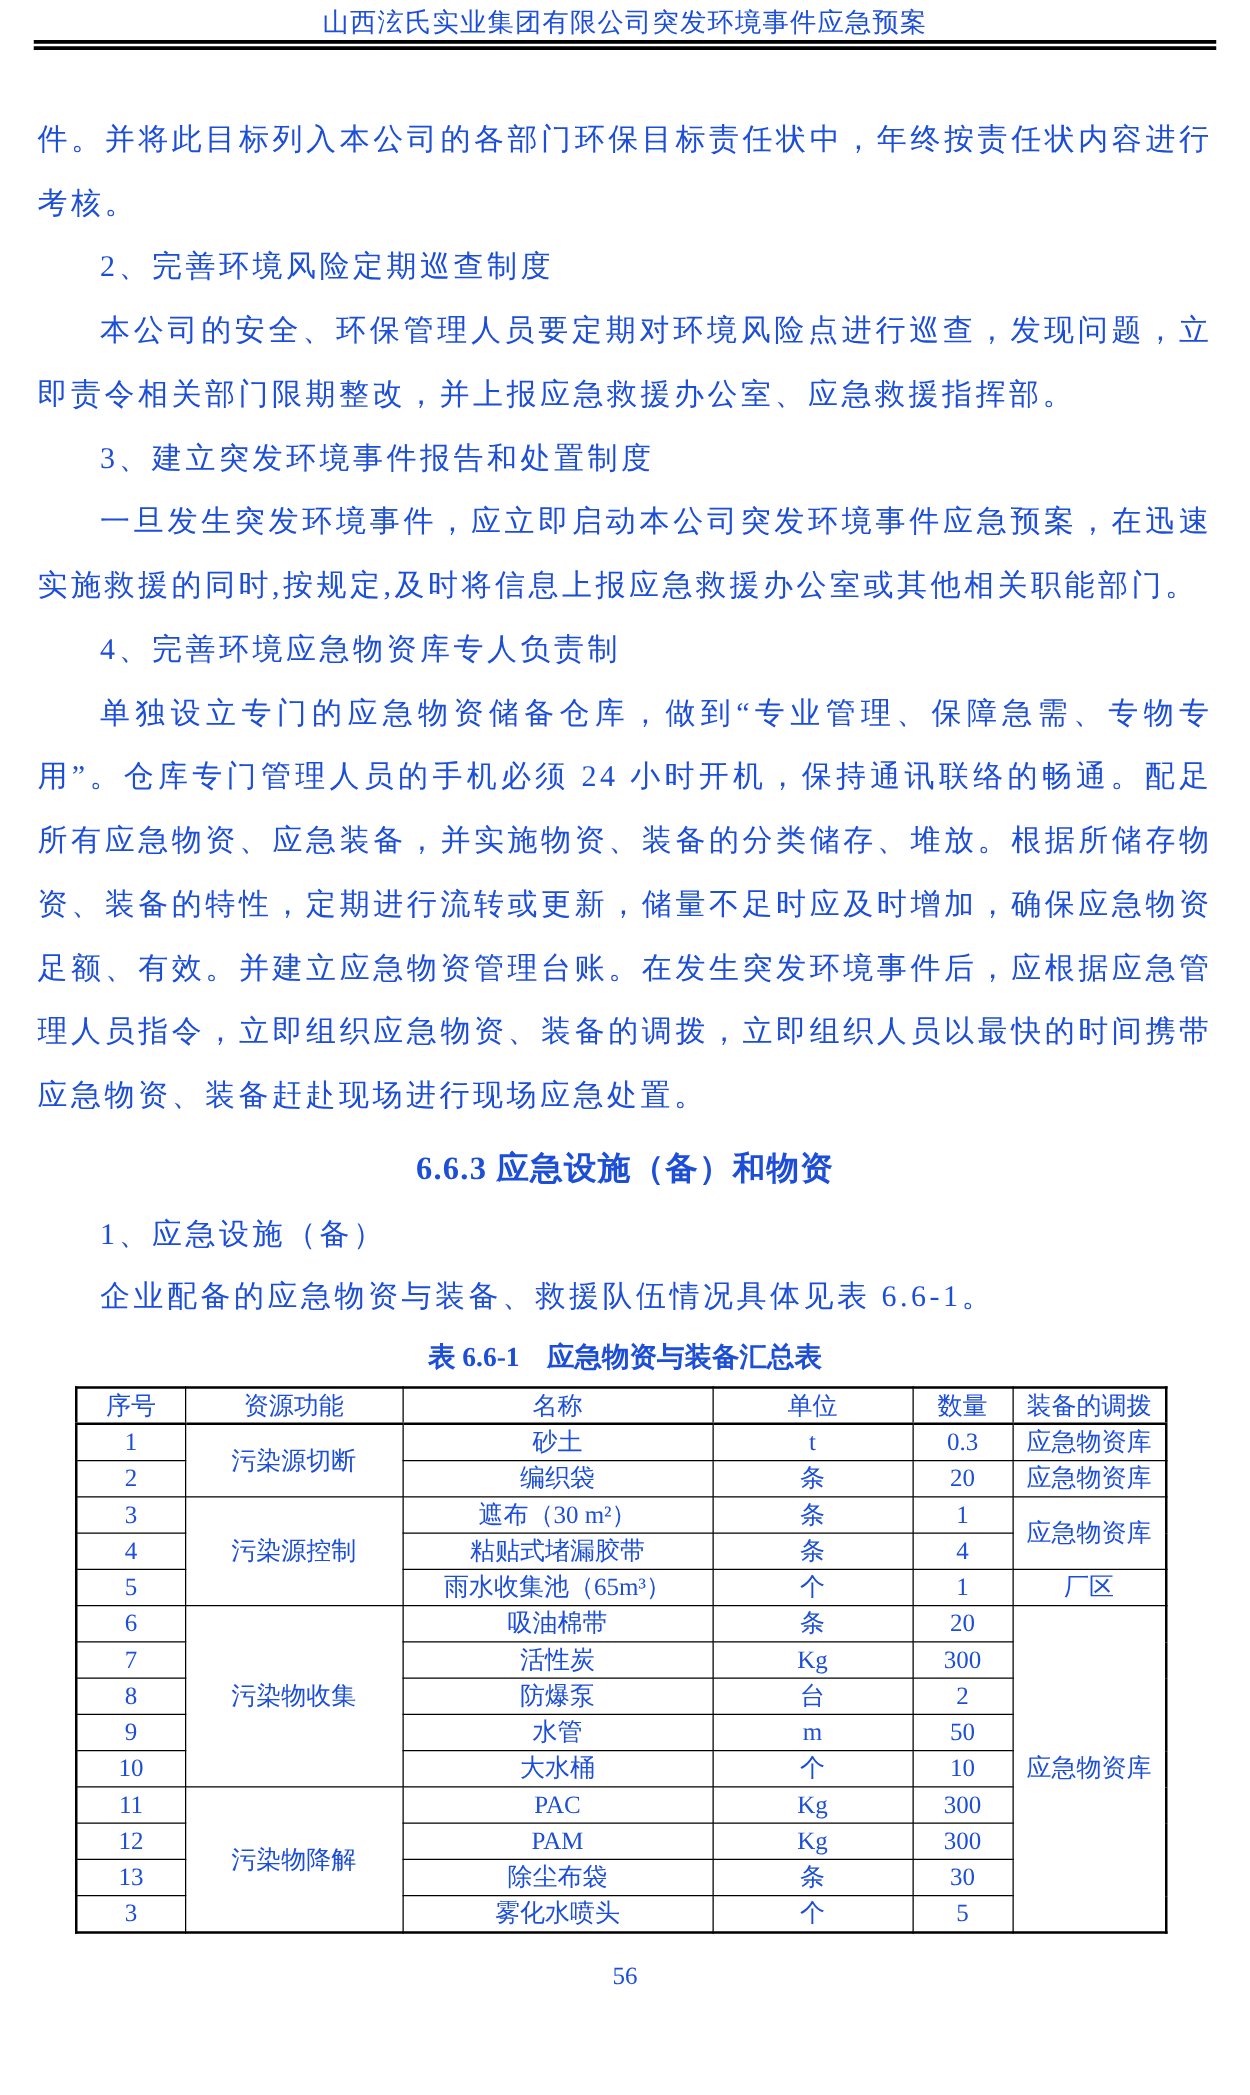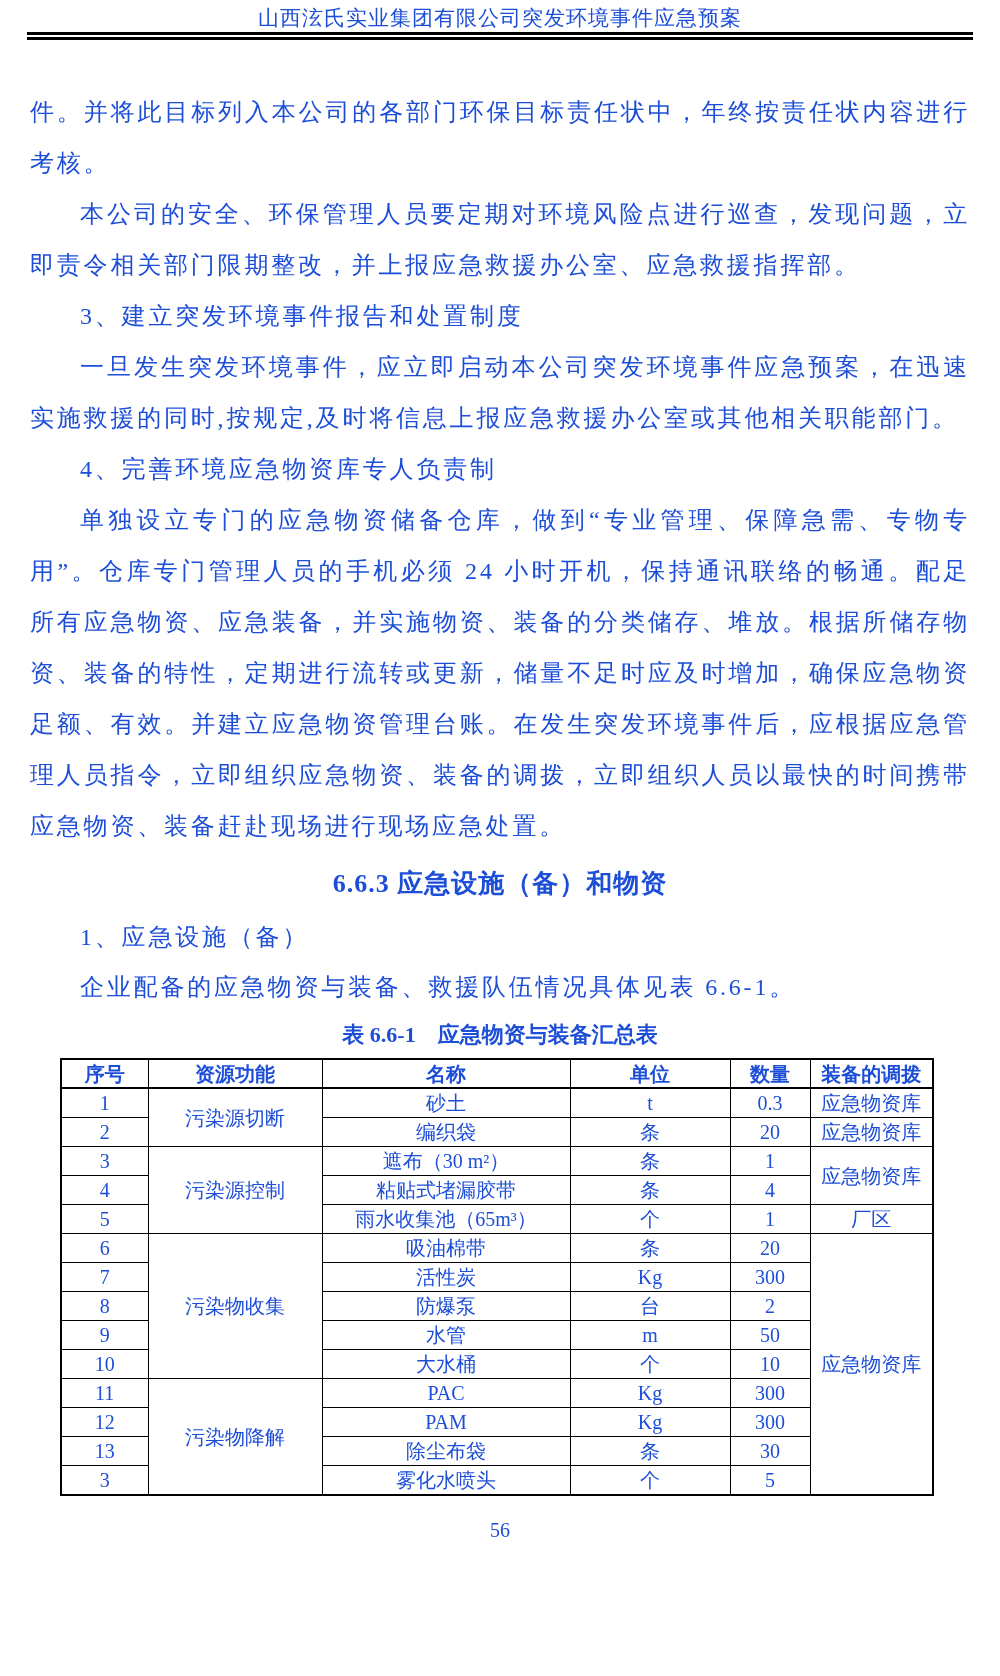--- a/index.html
+++ b/index.html
@@ -71,21 +71,21 @@
     border:1px solid #000;
     text-align:center;
     vertical-align:middle;
     padding:0;
     height:28px;
     line-height:26px;
     overflow:hidden;
     white-space:nowrap;
   }
   table.supplies thead th{
-    font-weight:bold;
+    font-weight:normal;
     border-bottom-width:2px;
     height:27px;
   }
   td.bb2{ border-bottom-width:2px; }
   .page-number{
     text-align:center;
     font-size:20px;
     line-height:24px;
     margin-top:22px;
   }
@@ -93,20 +93,21 @@
 </head>
 <body>
 
 <div class="page">
 
   <div class="doc-header-title">山西泫氏实业集团有限公司突发环境事件应急预案</div>
   <div class="header-rule"></div>
 
   <div class="body-text">
     <p class="para">件。并将此目标列入本公司的各部门环保目标责任状中，年终按责任状内容进行考核。</p>
+    <p class="para ind">2、完善环境风险定期巡查制度</p>
     <p class="para ind">本公司的安全、环保管理人员要定期对环境风险点进行巡查，发现问题，立即责令相关部门限期整改，并上报应急救援办公室、应急救援指挥部。</p>
     <p class="para ind">3、建立突发环境事件报告和处置制度</p>
     <p class="para ind">一旦发生突发环境事件，应立即启动本公司突发环境事件应急预案，在迅速实施救援的同时,按规定,及时将信息上报应急救援办公室或其他相关职能部门。</p>
     <p class="para ind">4、完善环境应急物资库专人负责制</p>
     <p class="para ind">单独设立专门的应急物资储备仓库，做到“专业管理、保障急需、专物专用”。仓库专门管理人员的手机必须 24 小时开机，保持通讯联络的畅通。配足所有应急物资、应急装备，并实施物资、装备的分类储存、堆放。根据所储存物资、装备的特性，定期进行流转或更新，储量不足时应及时增加，确保应急物资足额、有效。并建立应急物资管理台账。在发生突发环境事件后，应根据应急管理人员指令，立即组织应急物资、装备的调拨，立即组织人员以最快的时间携带应急物资、装备赶赴现场进行现场应急处置。</p>
   </div>
 
   <h2 class="section-heading">6.6.3 应急设施（备）和物资</h2>
 
   <div class="body-text2">

